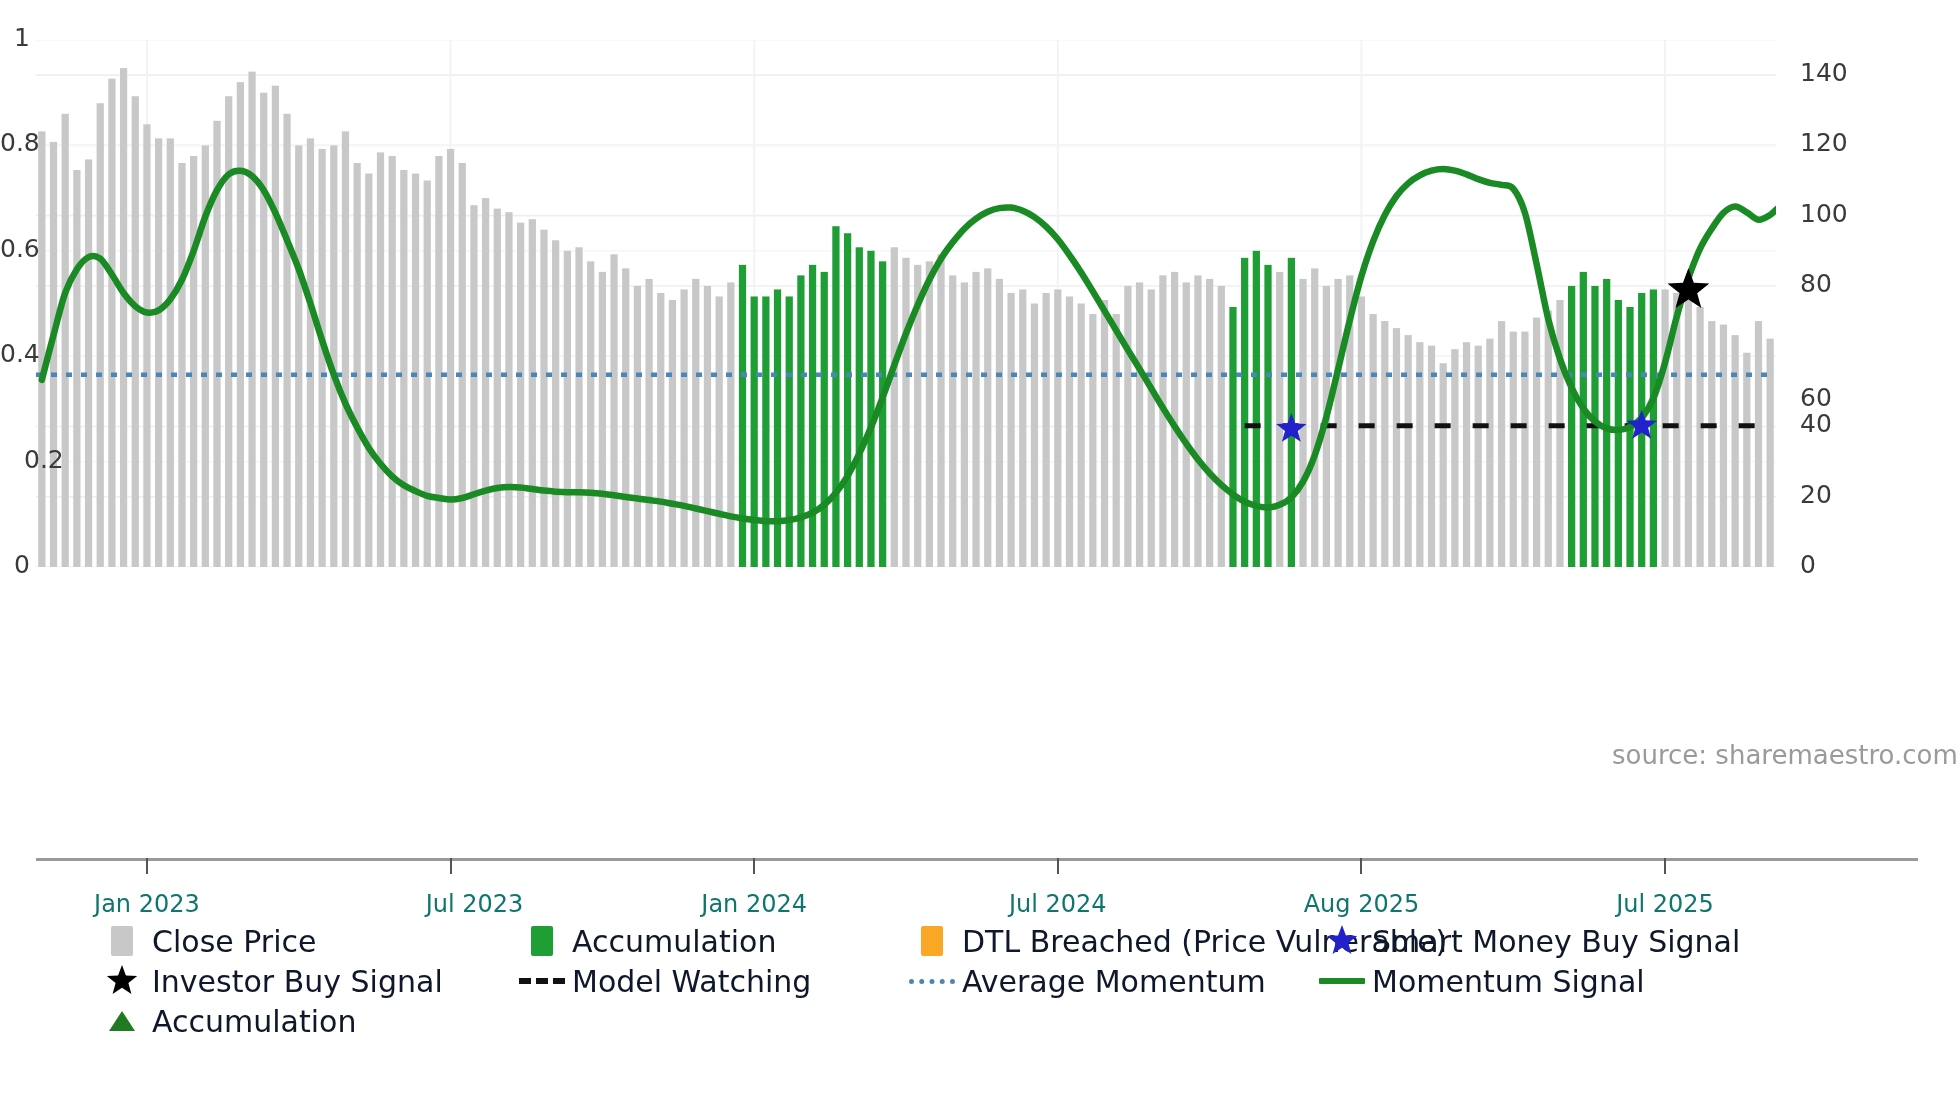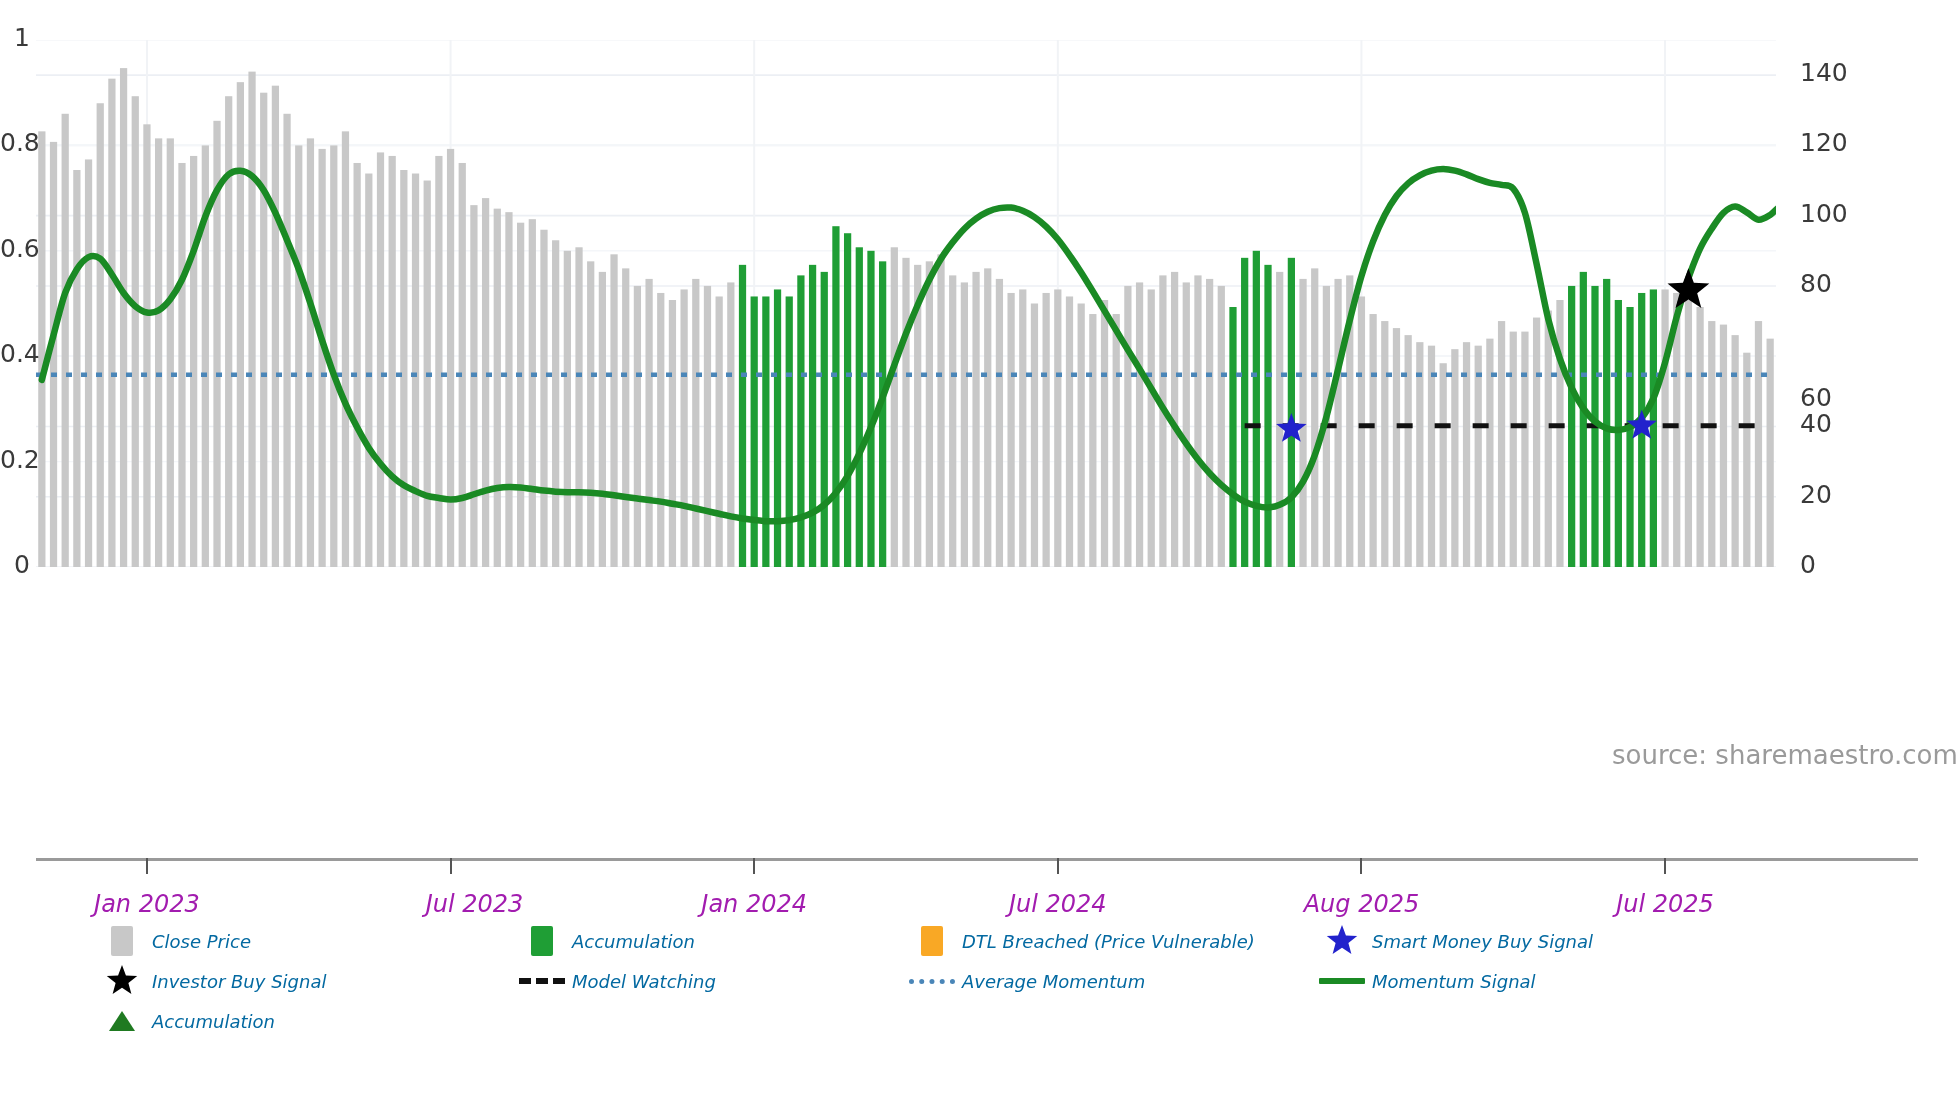--- a/index.html
+++ b/index.html
@@ -4,33 +4,33 @@
 <style>
   html,body{margin:0;padding:0;background:#ffffff;}
   body{width:1960px;height:1102px;font-family:"DejaVu Sans","Liberation Sans",sans-serif;overflow:hidden;}
   #root{position:relative;width:1960px;height:1102px;background:#fff;}
 
   
   #plot{position:absolute;left:36px;top:40px;width:1740px;height:527px;}
   #plotclip{position:absolute;left:0;top:0;width:1740px;height:527px;overflow:hidden;}
   .ylab-l{position:absolute;font-size:25px;color:#3a3a3a;text-align:right;width:40px;}
   .ylab-r{position:absolute;font-size:25px;color:#3a3a3a;text-align:left;}
-  .xlab{position:absolute;font-size:24px;color:#a21caf;text-align:center;transform:translateX(-50%);white-space:nowrap;font-style:italic;}
+  .xlab{position:absolute;font-size:24px;color:#0f766e;text-align:center;transform:translateX(-50%);white-space:nowrap;}
 
   #xaxis-line{position:absolute;left:36px;top:858px;width:1882px;height:3px;background:#9a9a9a;}
   .xtick{position:absolute;top:858px;width:2px;height:16px;background:#555;}
 
   #source{position:absolute;font-size:26px;color:#9a9a9a;white-space:nowrap;}
 
   
   #legend{position:absolute;left:92px;top:922px;width:1800px;}
   .lgrow{display:flex;align-items:center;height:38px;margin-bottom:2px;}
   .lgitem{display:flex;align-items:center;}
   .lgkey{width:60px;display:flex;align-items:center;justify-content:center;flex:none;}
-  .lglabel{font-size:18px;color:#0369a1;white-space:nowrap;font-style:italic;}
+  .lglabel{font-size:30px;color:#0f172a;white-space:nowrap;}
   .sw-sq{width:22px;height:30px;border-radius:2px;}
   .sw-line{width:46px;height:6px;border-radius:1px;}
   .sw-dashline{width:46px;height:0;border-top:6px dashed #111;}
   .sw-dotline{width:46px;height:0;border-top:5px dotted #4a86b8;}
 </style>
 </head>
 <body>
 
 <div id="root">
 
@@ -240,21 +240,21 @@
           <path d="M1587.90 615 L1594.03 589.00 L1600.16 615 Z" fill="#1f7a21"></path>
           <path d="M1599.57 615 L1605.70 589.00 L1611.84 615 Z" fill="#000000"></path>
           <path d="M1611.25 615 L1617.38 589.00 L1623.51 615 Z" fill="#000000"></path>
           <path d="M1622.93 615 L1629.06 589.00 L1635.19 615 Z" fill="#000000"></path>
         </svg>
     </div>
   </div>
 
   <div id="axis-left">
       <div class="ylab-l" style="left: 0px; width: 30px; top: 550px;">0</div>
-      <div class="ylab-l" style="left: 0px; width: 30px; top: 444.6px;">0.2</div>
+      <div class="ylab-l" style="left: 0px; width: 30px; top: 444.6px; padding-left: 24px;">0.2</div>
       <div class="ylab-l" style="left: 0px; width: 30px; top: 339.2px;">0.4</div>
       <div class="ylab-l" style="left: 0px; width: 30px; top: 233.8px;">0.6</div>
       <div class="ylab-l" style="left: 0px; width: 30px; top: 128.4px;">0.8</div>
       <div class="ylab-l" style="left: 0px; width: 30px; top: 23px;">1</div>
     </div>
   <div id="axis-right">
       <div class="ylab-r" style="left: 1800px; top: 550px;">0</div>
       <div class="ylab-r" style="left: 1800px; top: 479.733px;">20</div>
       <div class="ylab-r" style="left: 1800px; top: 409.467px;">40</div>
       <div class="ylab-r" style="left: 1800px; top: 339.2px; margin-top: 44px;">60</div>

